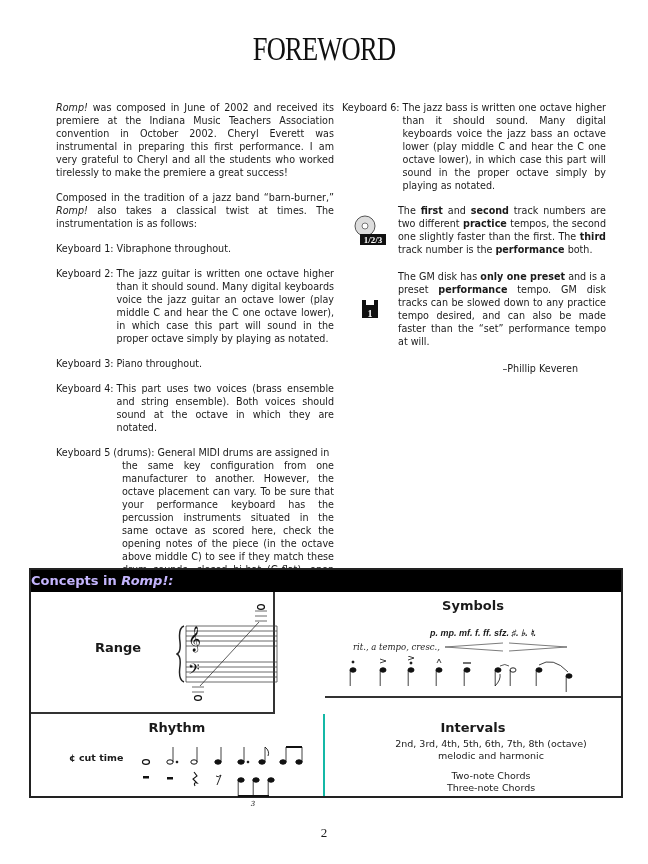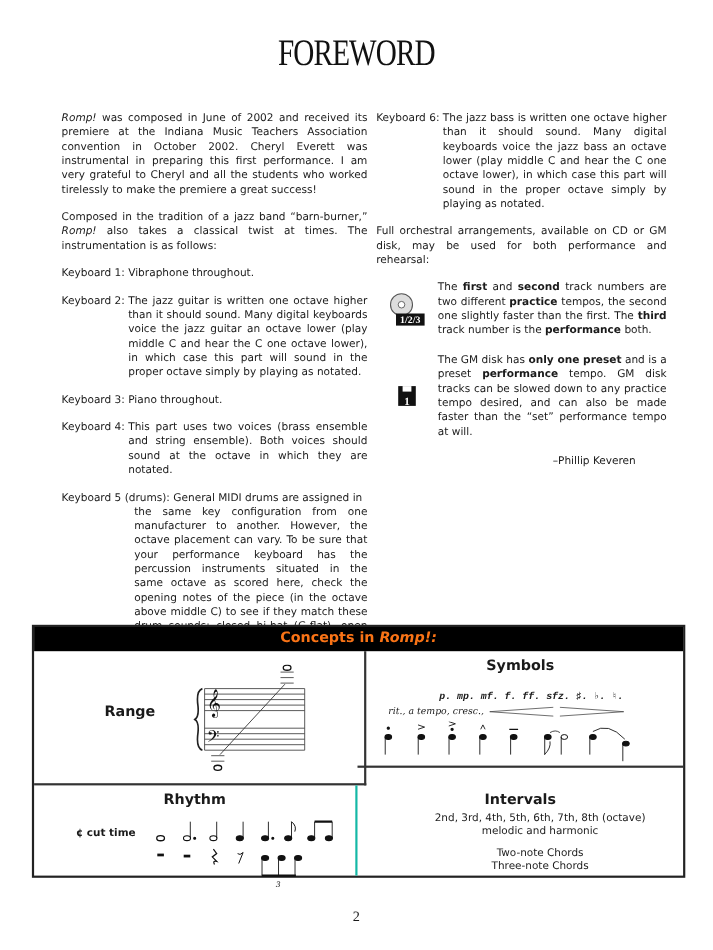--- a/index.html
+++ b/index.html
@@ -27,35 +27,35 @@
   .iconrow { display: flex; margin: 0 0 14px 0; align-items: center; }
   .iconrow .ic { width: 56px; display: flex; justify-content: center; }
   .iconrow .txt { flex: 1; text-align: justify; }
   .signature { text-align: right; padding-right: 28px; margin-top: 10px; }
 
   .concepts {
     position: absolute; left: 29px; top: 568px; width: 594px; height: 230px;
     border: 2px solid #222; box-sizing: border-box;
   }
   .c-header {
-    height: 22px; background: #000; color: #f97316; text-align: center;
+    height: 22px; background: #000; color: #c4b5fd; 
     font-weight: bold; font-size: 13px; line-height: 22px;
   }
   .c-grid { position: absolute; top: 22px; left: 0; right: 0; bottom: 0; }
   .cell { position: absolute; box-sizing: border-box; }
-  .c-range { left: 0; top: 0; width: 302px; height: 122px; border-right: 2px solid #333; border-bottom: 2px solid #333; }
+  .c-range { left: 0; top: 0; width: 244px; height: 122px; border-right: 2px solid #333; border-bottom: 2px solid #333; }
   .c-symbols { left: 294px; top: 0; right: 0; height: 106px; border-bottom: 2px solid #333; }
   .c-rhythm { left: 0; top: 122px; width: 294px; bottom: 0; border-right: 2px solid #14b8a6; }
   .c-intervals { left: 294px; top: 122px; right: 0; bottom: 0; }
   .cell-title { font-weight: bold; font-size: 13px; text-align: center; }
   .range-label { position: absolute; left: 64px; top: 48px; font-weight: bold; font-size: 13px; }
   .staff-svg { position: absolute; left: 145px; top: 12px; }
   .sym-title { position: absolute; top: 6px; left: 0; right: 0; }
   .dyn { position: absolute; top: 36px; left: 0; right: 0; text-align: center;
-         font-family: Liberation Mono, monospace; font-style: italic; font-weight: bold; font-size: 9px; padding-left: 20px; }
+         font-family: Liberation Sans, sans-serif; font-style: italic; font-weight: bold; font-size: 9px; padding-left: 20px; }
   .tempo { position: absolute; top: 50px; left: 28px; font-family: "DejaVu Serif", serif; font-style: italic; font-size: 8.5px; }
   .hairpin { position: absolute; top: 50px; left: 120px; }
   .arts { position: absolute; top: 64px; left: 18px; }
   .rh-title { position: absolute; top: 6px; left: 0; right: 0; }
   .cut { position: absolute; left: 38px; top: 38px; font-weight: bold; font-size: 9.5px; }
   .rh-svg { position: absolute; left: 105px; top: 28px; }
   .int-title { position: absolute; top: 6px; left: 0; right: 0; }
   .int-text { position: absolute; top: 24px; left: 0; right: 0; text-align: center; font-size: 9.5px; line-height: 12px; margin-left: 36px; }
   .int-text .gap { height: 8px; }
   .page-num { position: absolute; top: 825px; left: 0; width: 648px; text-align: center;
@@ -90,21 +90,20 @@
     <div class="first"><span>Keyboard 5 (drums):</span> <span>General MIDI drums are assigned in</span></div>
     <div class="rest">the same key configuration from one manufacturer to another. However, the octave placement can vary. To be sure that your performance keyboard has the percussion instruments situated in the same octave as scored here, check the opening notes of the piece (in the octave above middle C) to see if they match these drum sounds: closed hi-hat (G-flat), open hi-hat (B-flat).</div>
   </div>
 </div>
 
 <div class="col col-right">
   <div class="kb">
     <span class="lbl">Keyboard 6:</span>&nbsp;
     <span class="txt">The jazz bass is written one octave higher than it should sound. Many digital keyboards voice the jazz bass an octave lower (play middle C and hear the C one octave lower), in which case this part will sound in the proper octave simply by playing as notated.</span>
   </div>
-  <p>Full orchestral arrangements, available on CD or GM disk, may be used for both performance and rehearsal:</p>
 
   <div class="iconrow">
     <div class="ic">
       <svg width="36" height="32" viewBox="0 0 36 32">
         <circle cx="13" cy="12" r="10" fill="#ddd" stroke="#555" stroke-width="1"></circle>
         <circle cx="13" cy="12" r="3" fill="#fff" stroke="#555" stroke-width="0.8"></circle>
         <rect x="8" y="20" width="26" height="11" fill="#111"></rect>
         <text x="21" y="29" text-anchor="middle" font-family="Liberation Serif, serif" font-size="9" font-weight="bold" fill="#fff">1/2/3</text>
       </svg>
     </div>

